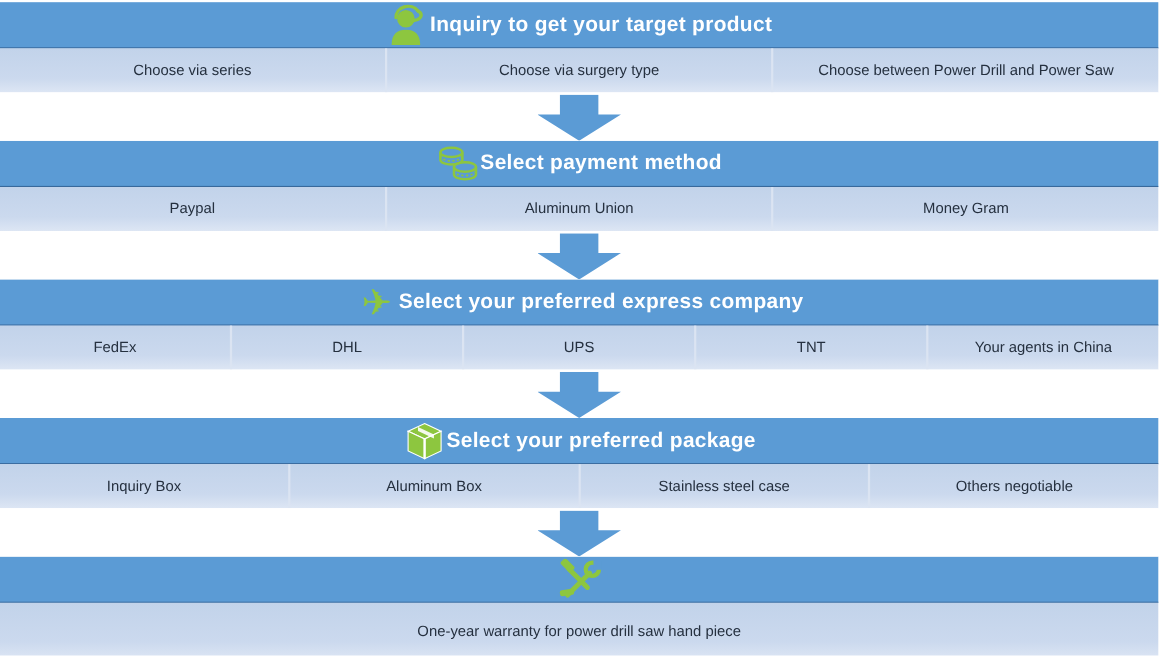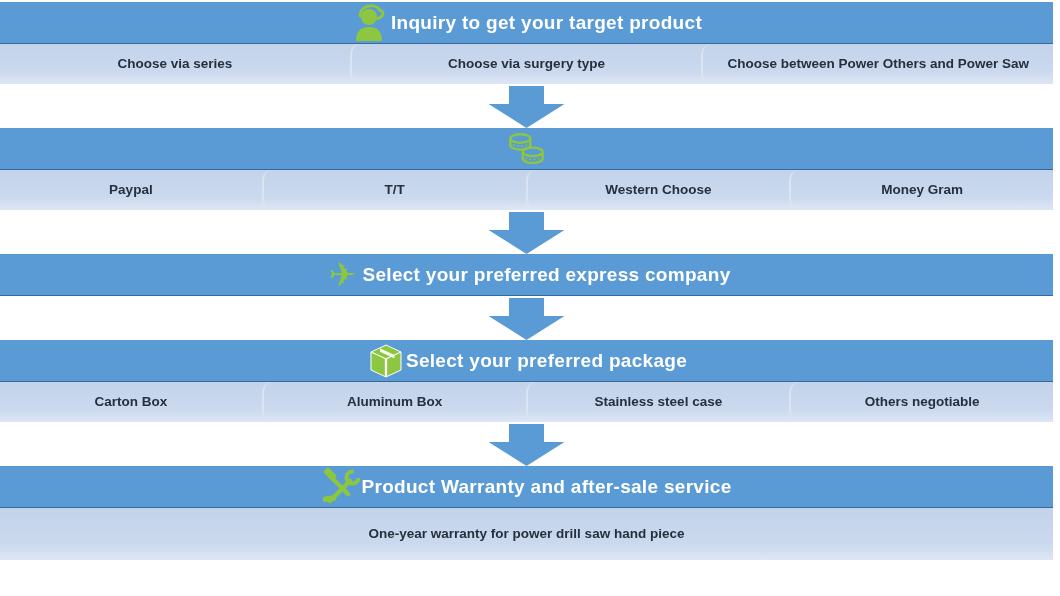--- a/index.html
+++ b/index.html
@@ -12,29 +12,28 @@
     height:42px;background:#5b9bd5;border-bottom:1px solid #38699c;
     display:flex;align-items:center;justify-content:center;box-sizing:border-box;
   }
   .section-title{
     color:#ffffff;font-size:19px;font-weight:600;letter-spacing:.3px;white-space:nowrap;
   }
   .icon-wrap{width:40px;height:40px;display:flex;align-items:center;justify-content:center;}
   .option-row{
     display:flex;height:40px;
     background:linear-gradient(180deg,#c2d3ea 0%,#cbd9ee 68%,#dde6f4 100%);
-    font-weight:bold;
   }
   .option-row.tall{height:52px;}
   .option-cell{
     flex:1;display:flex;align-items:center;justify-content:center;
     font-size:13.5px;color:#25303f;text-align:center;line-height:1.25;padding:0 10px;
     box-sizing:border-box;
   }
-  .option-cell + .option-cell{border-left:2px solid #dbe4f2;border-radius:10px;}
+  .option-cell + .option-cell{border-left:2px solid #dbe4f2;}
   .gap{height:44px;position:relative;background:#ffffff;}
   .down-arrow{
     position:absolute;left:50%;transform:translateX(-50%);bottom:0;
     width:76px;height:42px;background:#5b9bd5;
     clip-path:polygon(27% 0,73% 0,73% 43%,100% 43%,50% 100%,0 43%,27% 43%);
   }
   .plane-glyph{font-size:33px;color:#8dc63f;line-height:1;font-family:"DejaVu Sans",sans-serif;}
 </style>
 </head>
 <body>
@@ -48,90 +47,96 @@
         <path d="M4 38 C4 28 9 24 17 24 C25 24 30 28 30 38 Z" fill="#8dc63f"></path>
         <path d="M8 13 A11 10 0 0 1 28 7" fill="none" stroke="#8dc63f" stroke-width="3" stroke-linecap="round"></path>
         <path d="M28 7 C32 9 32 13 27 15 L23 16" fill="none" stroke="#8dc63f" stroke-width="3" stroke-linecap="round"></path>
       </svg>
     </span>
     <span class="section-title">Inquiry to get your target product</span>
   </div>
   <div class="option-row">
     <div class="option-cell">Choose via series</div>
     <div class="option-cell">Choose via surgery type</div>
-    <div class="option-cell">Choose  between  Power Others and Power Saw</div>
+    <div class="option-cell">Choose  between  Power Drill and Power Saw</div>
   </div>
   <div class="gap">
     <div class="down-arrow"></div>
   </div>
 
   <div class="section-header">
     <span class="icon-wrap">
       <svg width="42" height="38" viewBox="0 0 42 38">
         <ellipse cx="14" cy="8" rx="10.5" ry="4.5" fill="none" stroke="#8dc63f" stroke-width="2.4"></ellipse>
         <path d="M3.5 8 v7 c0 2.6 4.7 4.6 10.5 4.6 s10.5 -2 10.5 -4.6 v-7" fill="none" stroke="#8dc63f" stroke-width="2.4"></path>
         <path d="M3.5 11.5 c0 2.6 4.7 4.6 10.5 4.6 s10.5 -2 10.5 -4.6" fill="none" stroke="#8dc63f" stroke-width="1.6" stroke-dasharray="2 2.4"></path>
         <ellipse cx="27" cy="22" rx="10.5" ry="4.5" fill="none" stroke="#8dc63f" stroke-width="2.4"></ellipse>
         <path d="M16.5 22 v7 c0 2.6 4.7 4.6 10.5 4.6 s10.5 -2 10.5 -4.6 v-7" fill="none" stroke="#8dc63f" stroke-width="2.4"></path>
         <path d="M16.5 25.5 c0 2.6 4.7 4.6 10.5 4.6 s10.5 -2 10.5 -4.6" fill="none" stroke="#8dc63f" stroke-width="1.6" stroke-dasharray="2 2.4"></path>
       </svg>
     </span>
+    <span class="section-title">Select payment method</span>
   </div>
   <div class="option-row">
     <div class="option-cell">Paypal</div>
-    <div class="option-cell">T/T</div>
-    <div class="option-cell">Western Choose</div>
+    <div class="option-cell">Aluminum Union</div>
     <div class="option-cell">Money Gram</div>
   </div>
   <div class="gap">
     <div class="down-arrow"></div>
   </div>
 
   <div class="section-header">
     <span class="icon-wrap">
       <span class="plane-glyph">✈</span>
     </span>
     <span class="section-title">Select your preferred express company</span>
+  </div>
+  <div class="option-row">
+    <div class="option-cell">FedEx</div>
+    <div class="option-cell">DHL</div>
+    <div class="option-cell">UPS</div>
+    <div class="option-cell">TNT</div>
+    <div class="option-cell">Your agents in China</div>
   </div>
   <div class="gap">
     <div class="down-arrow"></div>
   </div>
 
   <div class="section-header">
     <span class="icon-wrap">
       <svg width="38" height="38" viewBox="0 0 38 38">
         <path d="M19 3 L34 10 L19 17 L4 10 Z" fill="#8dc63f" stroke="#ffffff" stroke-width="1"></path>
         <path d="M4 10 L19 17 L19 35 L4 28 Z" fill="#8dc63f" stroke="#ffffff" stroke-width="1"></path>
         <path d="M34 10 L19 17 L19 35 L34 28 Z" fill="#8dc63f" stroke="#ffffff" stroke-width="1"></path>
         <path d="M13 6.2 L27.5 13 L27.5 16.6 L13 9.8 Z" fill="#ffffff" opacity="0.9"></path>
         <rect x="17.8" y="17" width="2.4" height="18" fill="#ffffff" opacity="0.85"></rect>
       </svg>
     </span>
     <span class="section-title">Select your preferred package</span>
   </div>
   <div class="option-row">
-    <div class="option-cell">Carton Box</div>
+    <div class="option-cell">Inquiry Box</div>
     <div class="option-cell">Aluminum Box</div>
     <div class="option-cell">Stainless steel case</div>
     <div class="option-cell">Others negotiable</div>
   </div>
   <div class="gap">
     <div class="down-arrow"></div>
   </div>
 
   <div class="section-header">
     <span class="icon-wrap">
       <svg width="40" height="38" viewBox="0 0 40 38">
         <line x1="9" y1="33" x2="29" y2="13" stroke="#8dc63f" stroke-width="4.5" stroke-linecap="round"></line>
         <circle cx="31.5" cy="9.5" r="6" fill="none" stroke="#8dc63f" stroke-width="4"></circle>
         <rect x="32.5" y="2" width="8" height="8" fill="#5b9bd5"></rect>
         <line x1="10" y1="9" x2="27" y2="26" stroke="#8dc63f" stroke-width="4.5" stroke-linecap="round"></line>
         <rect x="2.5" y="2.5" width="13" height="7" rx="2" transform="rotate(45 9 6)" fill="#8dc63f"></rect>
         <rect x="2" y="28" width="13" height="5.5" rx="2" transform="rotate(-8 8 31)" fill="#8dc63f"></rect>
       </svg>
     </span>
-    <span class="section-title">Product Warranty and after-sale service</span>
   </div>
   <div class="option-row tall">
     <div class="option-cell">One-year warranty for power drill saw hand piece</div>
   </div>
 
 </div>
 
 </body></html>

